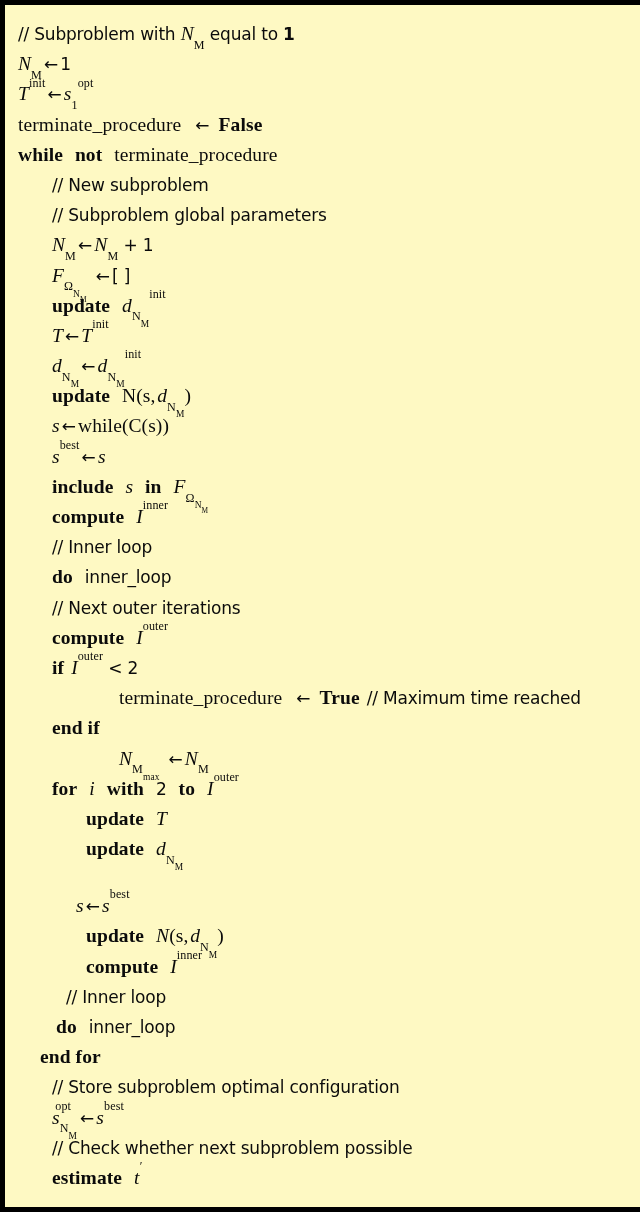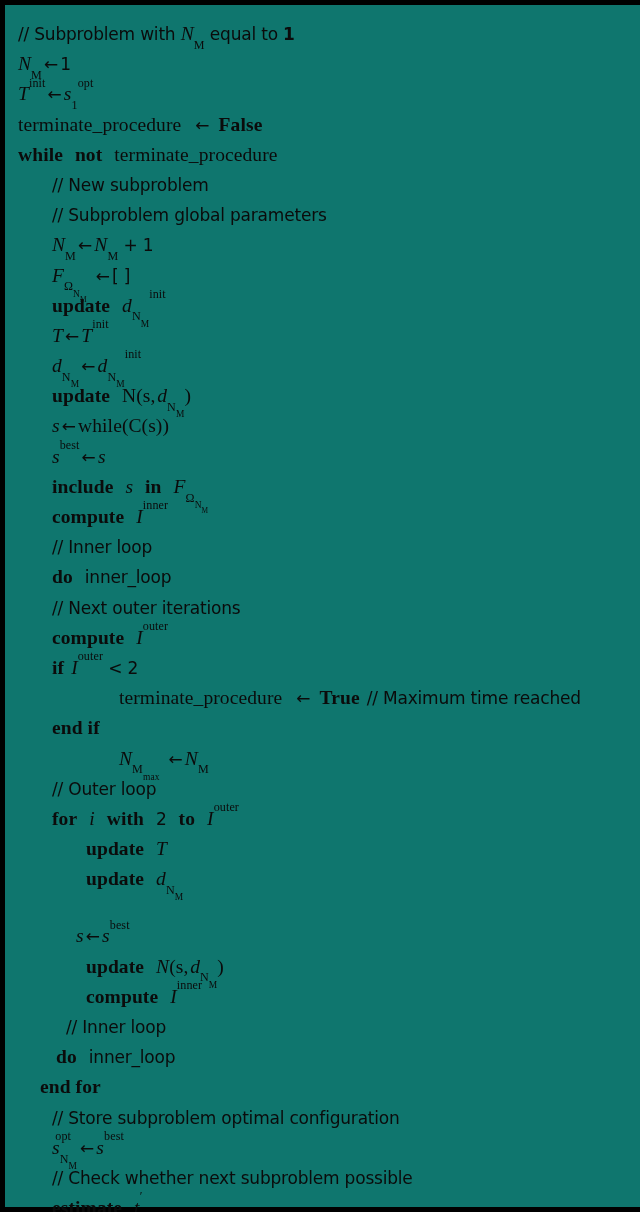--- a/index.html
+++ b/index.html
@@ -12,21 +12,21 @@
     height: 1212px;
     overflow: hidden;
     font-family: "Liberation Serif", serif;
   }
 
   #algorithm-frame {
     position: relative;
     box-sizing: border-box;
     width: 640px;
     height: 1212px;
-    background: #0f766e;
+    background: #fef9c3;
     border-top: 5px solid #000000;
     border-left: 5px solid #000000;
     border-bottom: 5px solid #000000;
     border-right: 0;
     padding: 14px 8px 8px 13px;
   }
 
   .code-body {
     font-size: 19.5px;
     line-height: 30.2px;
@@ -188,23 +188,20 @@
     </div>
 
     <div class="line i1">
       <span class="kw">end if</span>
     </div>
 
     <div class="line i3">
       <span class="var">N<sub>M<sub>max</sub></sub></span><span class="sp"></span><span class="arrow">←</span><span class="var">N<sub>M</sub></span>
     </div>
 
-    <div class="line i1">
-      <span class="cmt">// Outer loop</span>
-    </div>
 
     <div class="line i1">
       <span class="kw">for</span><span class="sp2"></span><span class="var">i</span><span class="sp2"></span><span class="kw">with</span><span class="sp2"></span><span class="sans rm">2</span><span class="sp2"></span><span class="kw">to</span><span class="sp2"></span><span class="var">I<sup class="sup-sans">outer</sup></span>
     </div>
 
     <div class="line i2">
       <span class="kw">update</span><span class="sp2"></span><span class="var">T</span>
     </div>
 
     <div class="line i2">

